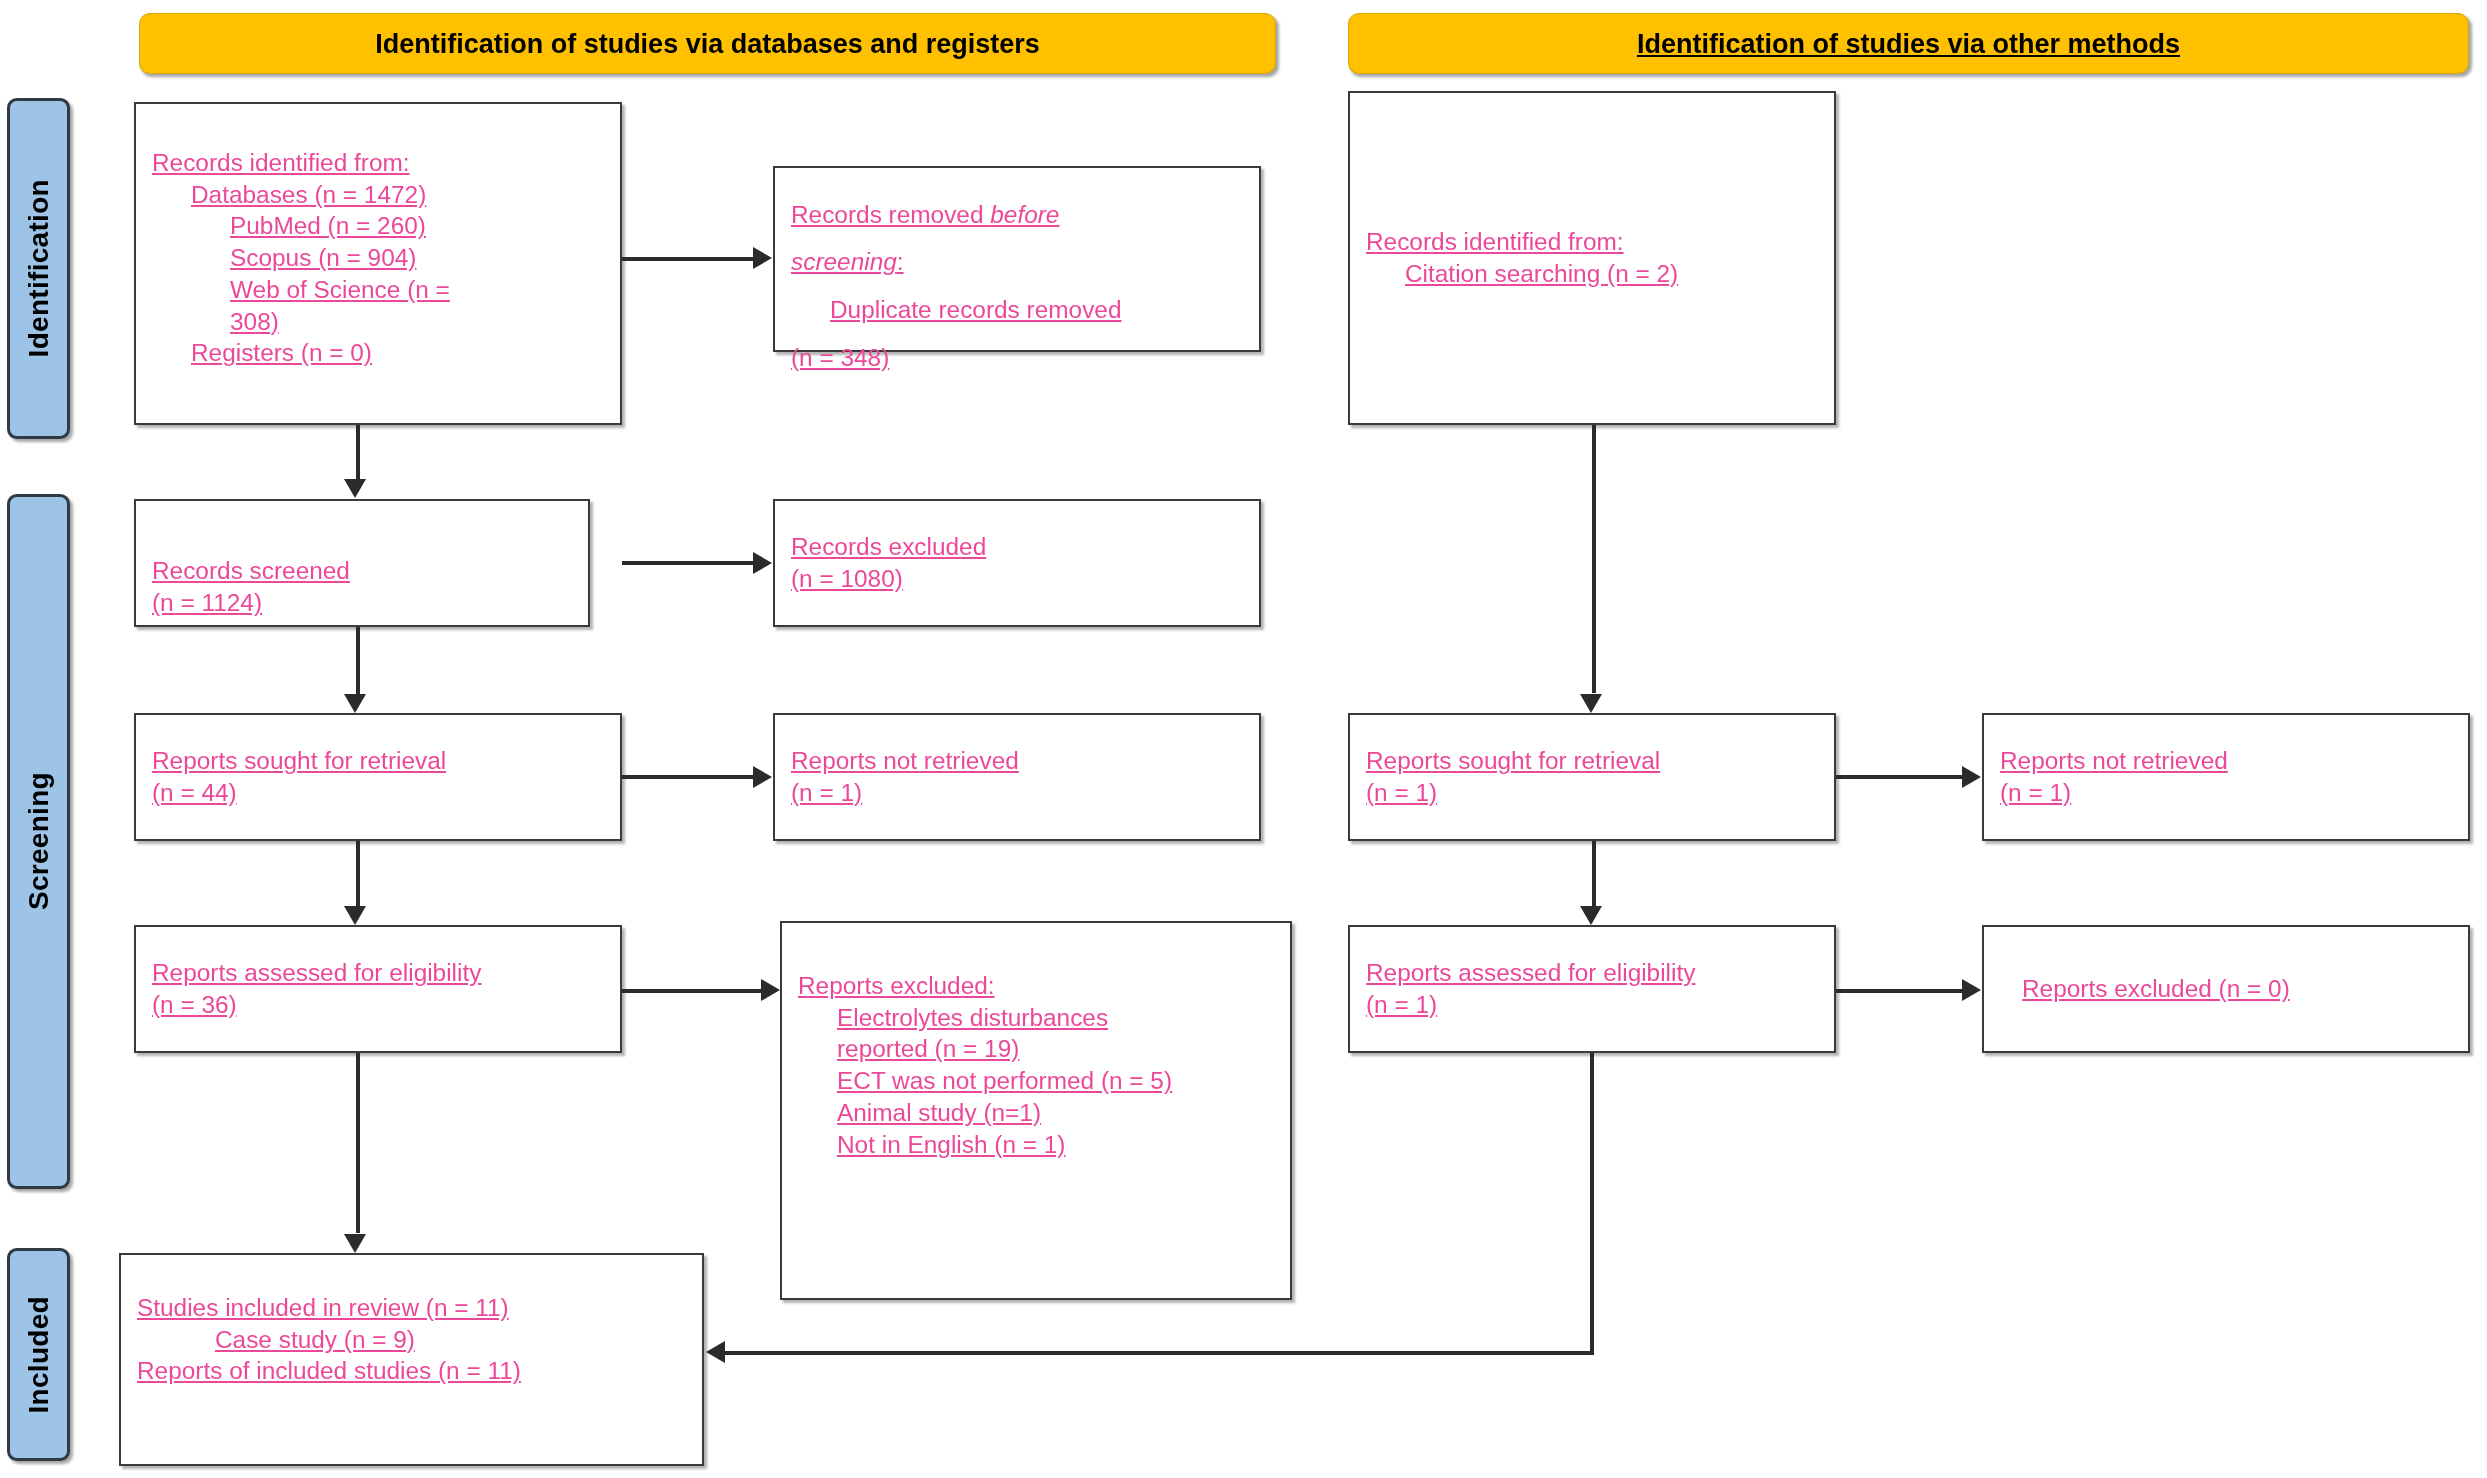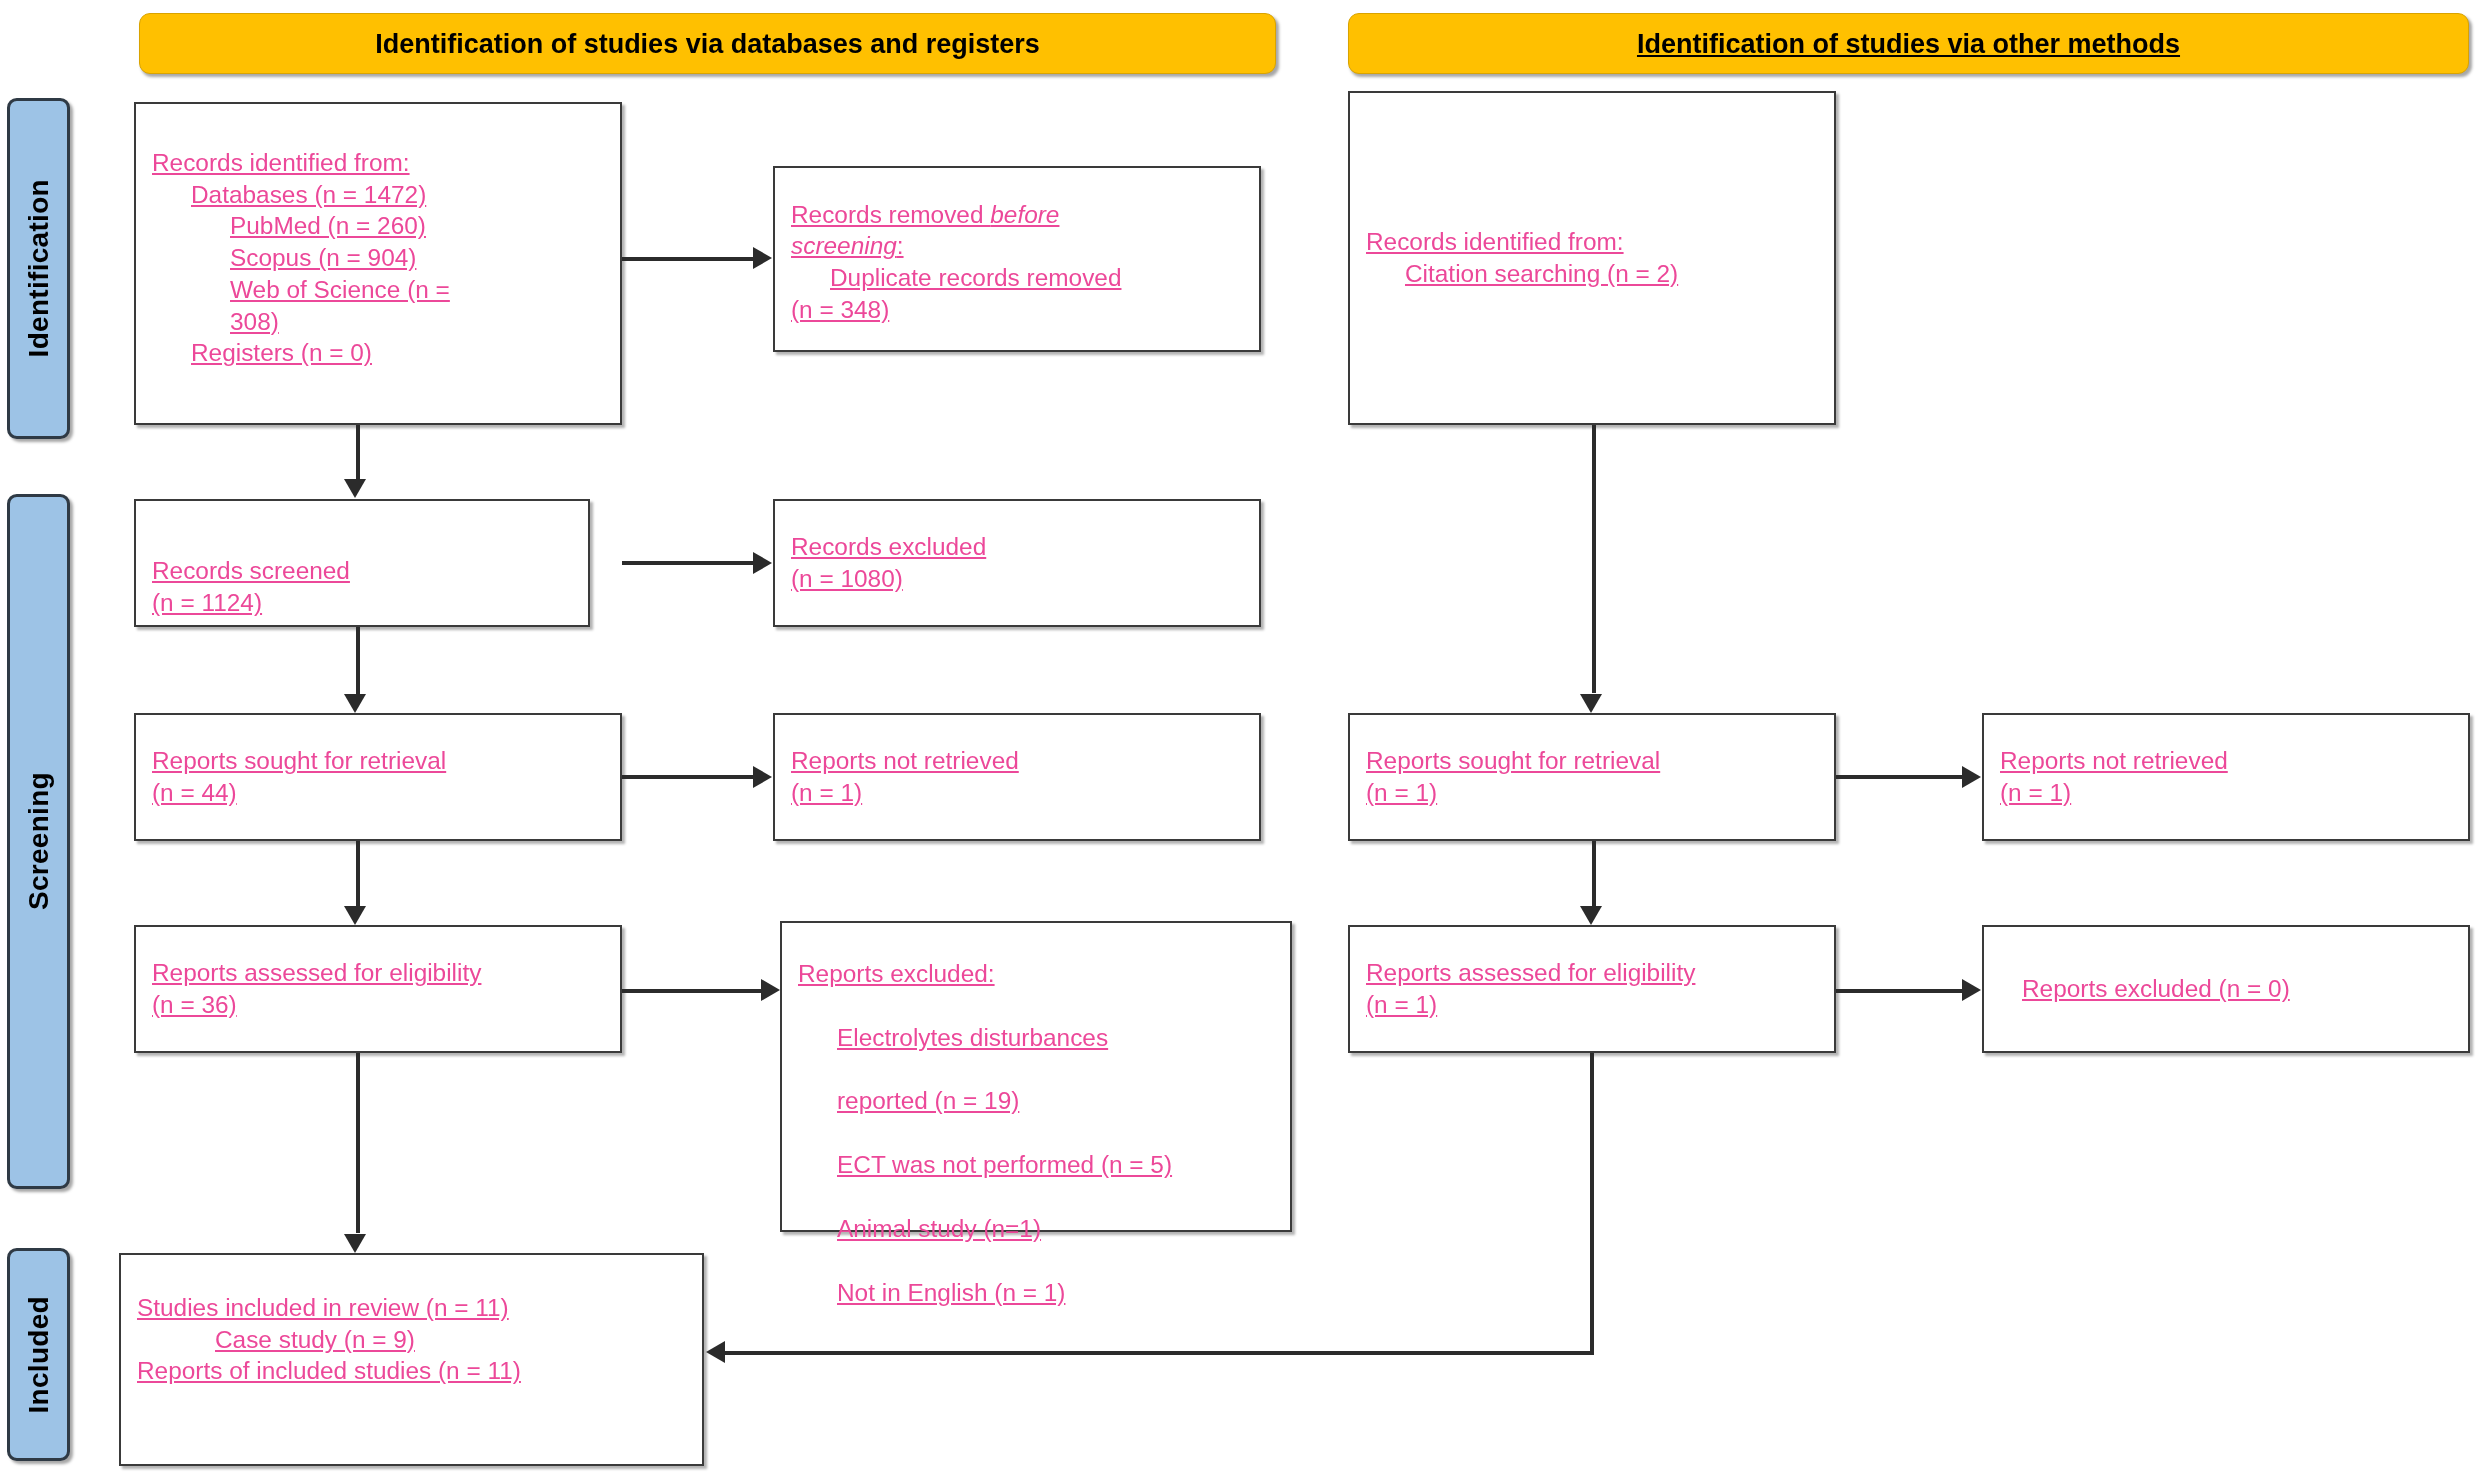--- a/index.html
+++ b/index.html
@@ -137,21 +137,21 @@
   <div class="box" style="left:134px; top:102px; width:488px; height:323px; justify-content:flex-start; padding-top:43px;">
     <div class="ln">Records identified from:</div>
     <div class="ln ind1">Databases (n = 1472)</div>
     <div class="ln ind2">PubMed (n = 260)</div>
     <div class="ln ind2">Scopus (n = 904)</div>
     <div class="ln ind2">Web of Science (n =</div>
     <div class="ln ind2">308)</div>
     <div class="ln ind1">Registers (n = 0)</div>
   </div>
 
-  <div class="box" style="left:773px; top:166px; width:488px; height:186px; justify-content:flex-start; padding-top:30.5px;">
+  <div class="box" style="left:773px; top:166px; width:488px; height:186px; justify-content:flex-start; padding-top:30.5px;gap:16px;">
     <div class="ln"><span>Records removed </span><span class="ital">before</span></div>
     <div class="ln"><span class="ital">screening</span><span>:</span></div>
     <div class="ln ind1">Duplicate records removed</div>
     <div class="ln">(n = 348)</div>
   </div>
 
   <div class="box" style="left:134px; top:499px; width:456px; height:128px;justify-content:flex-end;">
     <div class="ln">Records screened</div>
     <div class="ln">(n = 1124)</div>
   </div>
@@ -169,21 +169,21 @@
   <div class="box" style="left:773px; top:713px; width:488px; height:128px;">
     <div class="ln">Reports not retrieved</div>
     <div class="ln">(n = 1)</div>
   </div>
 
   <div class="box" style="left:134px; top:925px; width:488px; height:128px;">
     <div class="ln">Reports assessed for eligibility</div>
     <div class="ln">(n = 36)</div>
   </div>
 
-  <div class="box" style="left:780px; top:921px; width:512px; height:311px; justify-content:flex-start; padding-top:35px;gap:32px;">
+  <div class="box" style="left:780px; top:921px; width:512px; height:379px; justify-content:flex-start; padding-top:47px;">
     <div class="ln">Reports excluded:</div>
     <div class="ln ind1">Electrolytes disturbances</div>
     <div class="ln ind1">reported (n = 19)</div>
     <div class="ln ind1">ECT was not performed (n = 5)</div>
     <div class="ln ind1">Animal study (n=1)</div>
     <div class="ln ind1">Not in English (n = 1)</div>
   </div>
 
   <div class="box" style="left:119px; top:1253px; width:585px; height:213px; justify-content:flex-start; padding-top:37px;">
     <div class="ln">Studies included in review (n = 11)</div>

